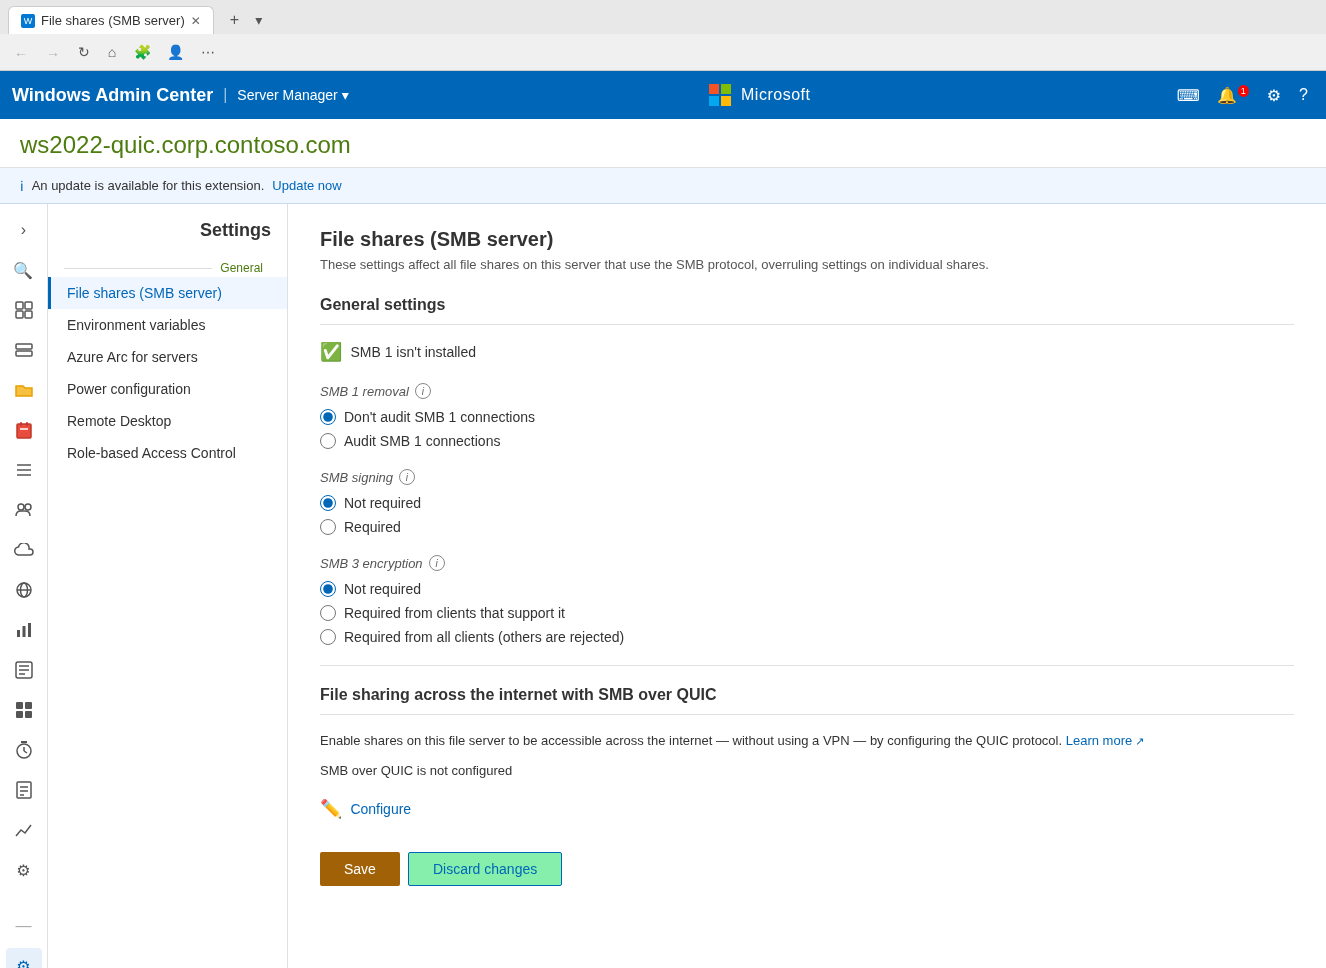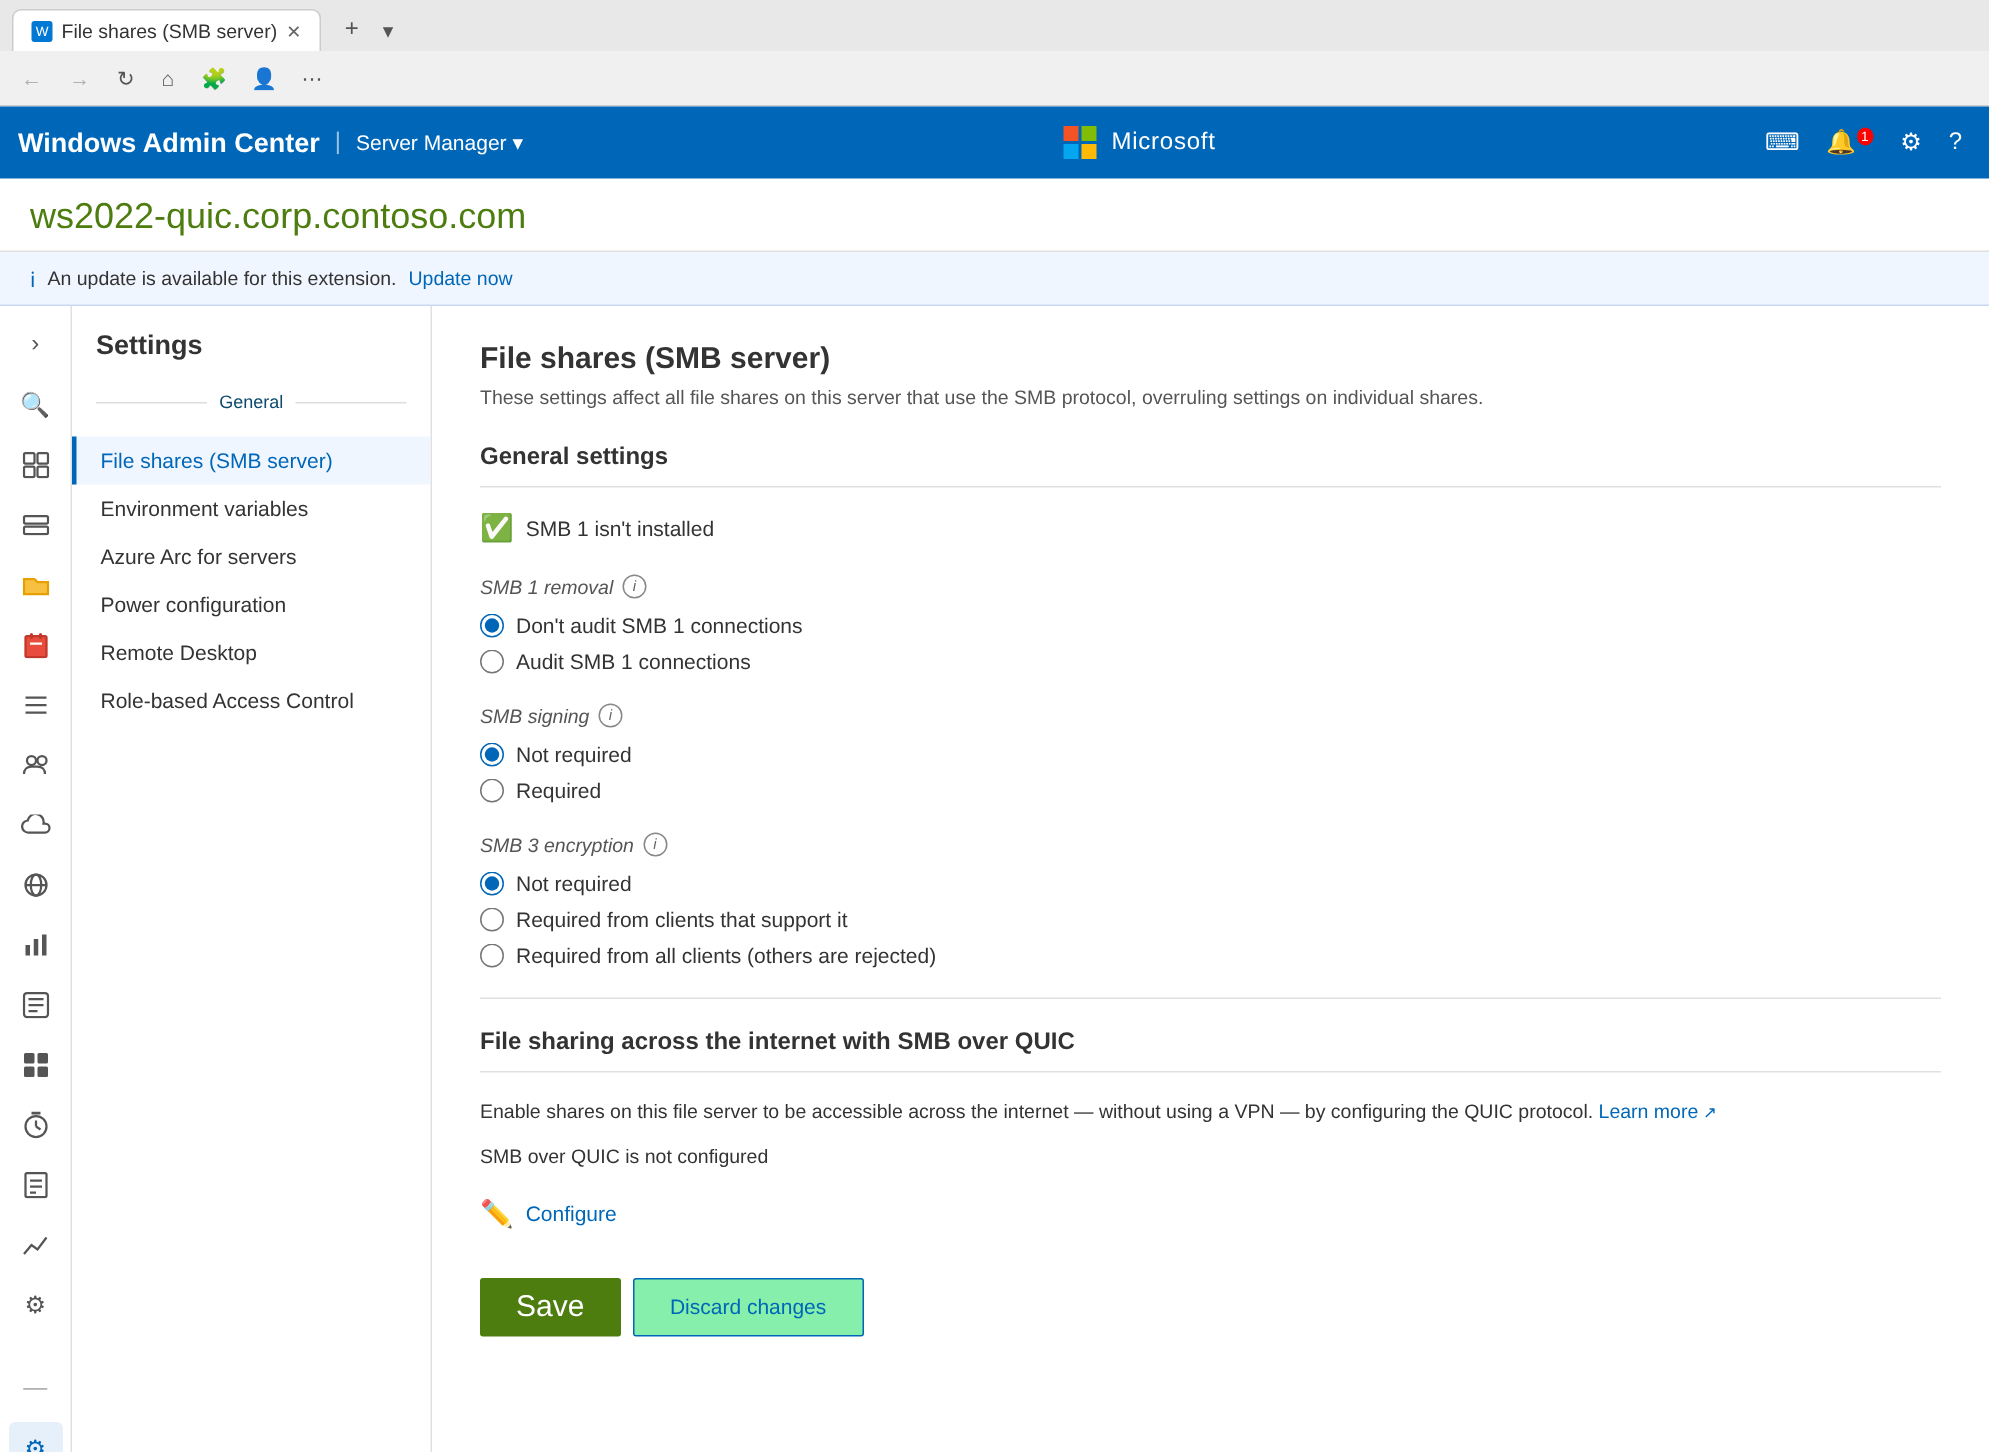--- a/index.html
+++ b/index.html
@@ -50,22 +50,22 @@
     
     .main-layout { display: flex; height: calc(968px - 48px - 48px - 46px - 38px); }
 
     
     .sidebar-icons { width: 48px; background: #fff; border-right: 1px solid #e0e0e0; display: flex; flex-direction: column; align-items: center; padding: 8px 0; gap: 4px; }
     .sidebar-icon-btn { width: 36px; height: 36px; display: flex; align-items: center; justify-content: center; border: none; background: none; cursor: pointer; border-radius: 4px; font-size: 16px; color: #555; }
     .sidebar-icon-btn.active { background: #e6f0fb; color: #0067b8; }
 
     
     .settings-panel { width: 240px; background: #fff; border-right: 1px solid #e0e0e0; padding: 16px 0; overflow-y: auto; }
-    .settings-title { font-size: 18px; font-weight: 600; padding: 0 16px 12px; }
-    .settings-group-label { font-size: 12px; color: #0c4a6e; text-align: center; position: relative; margin: 8px 16px 16px; }
+    .settings-title { font-size: 18px; font-weight: 600; padding: 0 16px 12px; text-align: right; }
+    .settings-group-label { font-size: 12px; color: #4d7c0f; text-align: right; position: relative; margin: 8px 16px 2px; }
     .settings-group-label::before { content: ''; position: absolute; top: 50%; left: 0; right: 0; height: 1px; background: #ddd; }
     .settings-group-label span { background: #fff; position: relative; padding: 0 8px; }
     .settings-nav-item { display: block; padding: 8px 16px; cursor: pointer; font-size: 14px; color: #333; text-decoration: none; border-left: 3px solid transparent; }
     .settings-nav-item.active { color: #0067b8; border-left-color: #0067b8; font-weight: 500; background: #f0f6ff; }
 
     
     .content-area { flex: 1; padding: 24px 32px; overflow-y: auto; background: #fff; }
     .content-title { font-size: 20px; font-weight: 600; margin-bottom: 6px; }
     .content-subtitle { font-size: 13px; color: #555; margin-bottom: 24px; }
 
@@ -90,21 +90,21 @@
     .quic-status { font-size: 13px; color: #333; margin-bottom: 20px; }
     .learn-more { color: #0067b8; text-decoration: none; }
     .learn-more::after { content: ' ↗'; font-size: 11px; }
 
     
     .configure-btn { display: flex; align-items: center; gap: 8px; background: none; border: none; cursor: pointer; font-size: 14px; color: #0067b8; padding: 0; margin-bottom: 32px; }
     .pencil-icon { font-size: 18px; }
 
     
     .action-buttons { display: flex; gap: 8px; }
-    .btn-primary { background: #4d7c0f; color: white; border: none; padding: 8px 24px; font-size: 20px; cursor: pointer; border-radius: 2px; }
+    .btn-primary { background: #a16207; color: white; border: none; padding: 8px 24px; font-size: 14px; cursor: pointer; border-radius: 2px; }
     .btn-secondary { background: #86efac; color: #0067b8; border: 1px solid #0067b8; padding: 8px 24px; font-size: 14px; cursor: pointer; border-radius: 2px; }
 
     .hr-section { border: none; border-top: 1px solid #e0e0e0; margin: 20px 0; }
   </style>
 </head>
 <body>
 
 <div class="browser-chrome">
   <div class="browser-titlebar">
     <div class="browser-tab">

